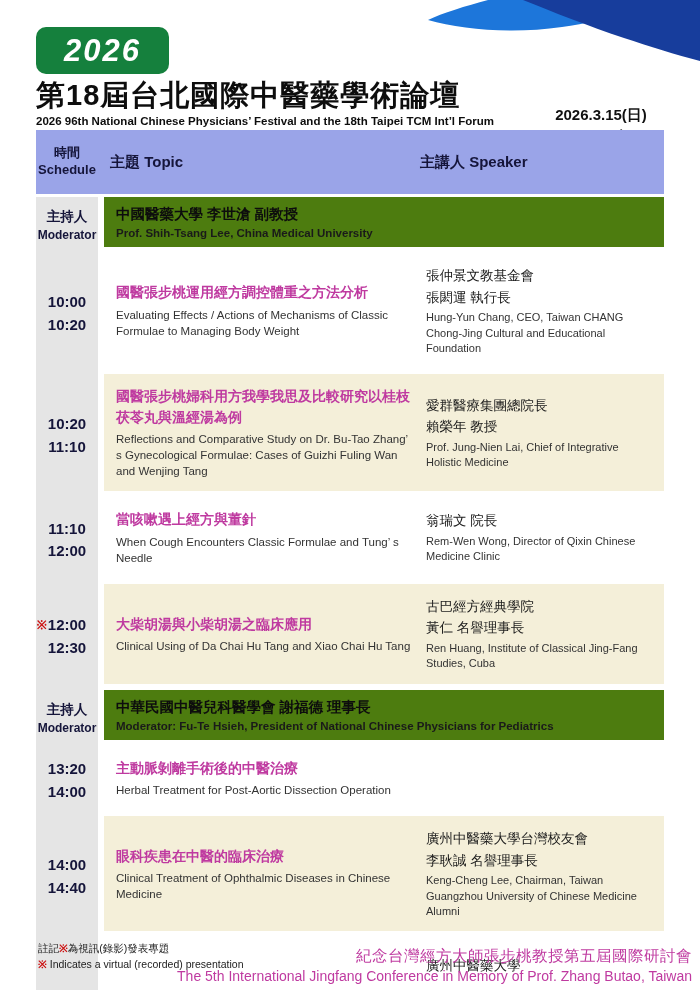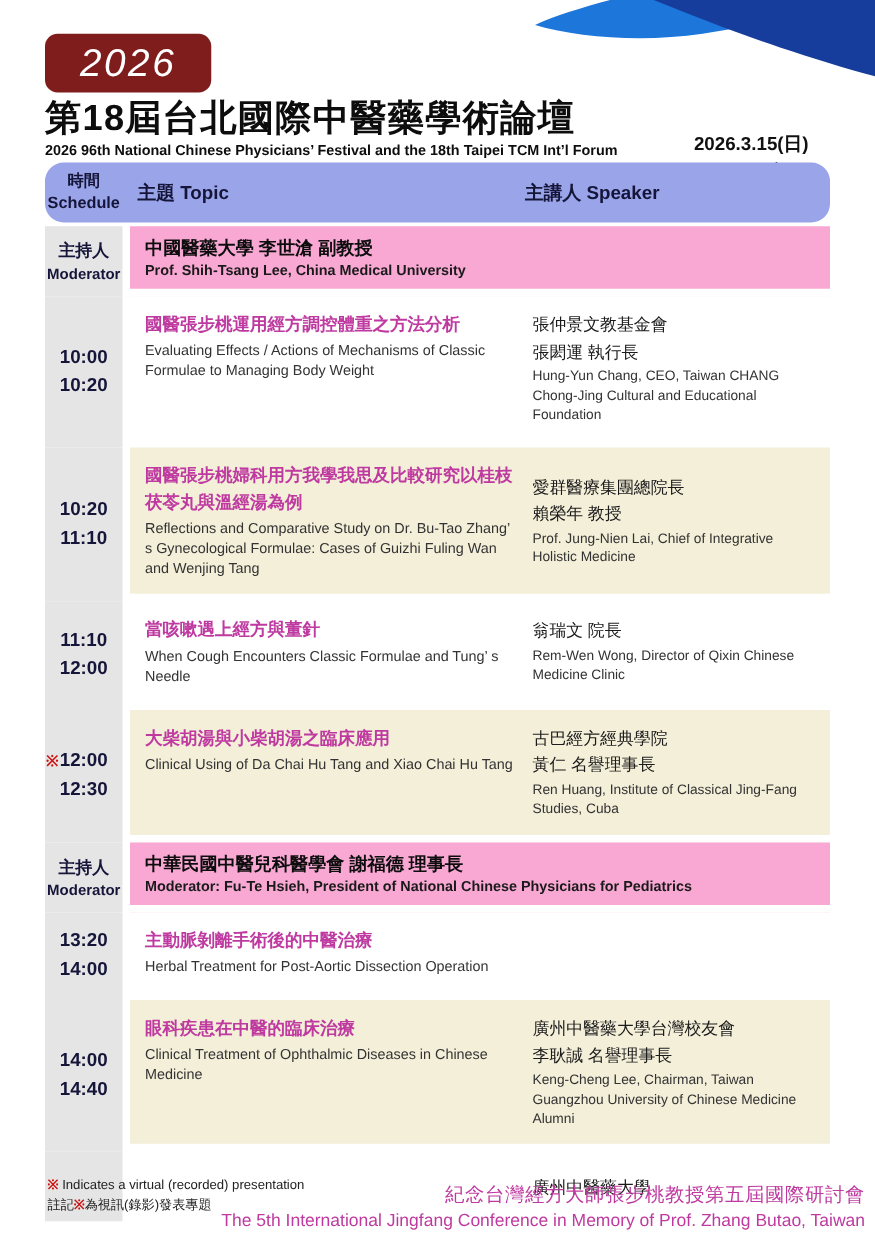--- a/index.html
+++ b/index.html
@@ -4,58 +4,58 @@
 <style>
   html,body { margin:0; padding:0; }
   body {
     width:700px; height:990px; position:relative; overflow:hidden;
     background:#ffffff; font-family:"Liberation Sans", sans-serif; color:#111;
   }
   
   .wave { position:absolute; top:0; right:0; width:272px; height:64px; }
   .badge {
     position:absolute; left:36px; top:27px; width:133px; height:47px;
-    background:#7f1d1d; border-radius:10px; color:#fff;
-    font-weight:normal; font-style:italic; font-size:31px; letter-spacing:2px;
+    background:#15803d; border-radius:10px; color:#fff;
+    font-weight:bold; font-style:italic; font-size:31px; letter-spacing:2px;
     display:flex; align-items:center; justify-content:center;
   }
   .headrow { position:absolute; left:36px; top:79px; width:628px; display:flex; justify-content:space-between; }
   .title-zh { font-size:29px; font-weight:bold; letter-spacing:1px; line-height:1.15; color:#0d0d0d; }
   .title-en { font-size:11.5px; font-weight:bold; color:#0d0d0d; margin-top:3px; }
   .datebox  { text-align:center; min-width:126px; padding-top:3px;margin-top:24px; }
   .date { font-size:15px; font-weight:bold; }
   .room { font-size:24px; font-weight:bold; margin-top:1px; }
   
   .table { position:absolute; left:36px; top:130px; width:628px; }
-  .thead { display:flex; align-items:center; background:#9aa4e8; color:#15153a; height:48px; margin-bottom:3px;border-radius:15px; }
+  .thead { display:flex; align-items:center; background:#9aa4e8; color:#15153a; height:64px; margin-bottom:3px; }
   .th-time { width:62px; text-align:center; font-weight:bold; font-size:13px; line-height:1.3; }
   .th-topic { width:322px; padding-left:12px; box-sizing:border-box; font-weight:bold; font-size:15px; }
   .th-speaker { font-weight:bold; font-size:15px; }
   .row { display:flex; align-items:stretch; }
   .timecell {
     width:62px; background:#e5e5e5; color:#15153a; font-weight:bold;
     display:flex; flex-direction:column; align-items:center; justify-content:center; text-align:center;
   }
   .maincell { flex:1; margin-left:6px; border-bottom:6px solid #ffffff; box-sizing:border-box; }
   .row:last-child .maincell { border-bottom:none; }
   .t-zh { font-size:13.5px; }
   .t-en { font-size:12px; margin-top:2px; }
   .tstart,.tend { font-size:15px; line-height:1.5; }
   .tstart { position:relative; }
   .ast { position:absolute; right:100%; margin-right:1px; top:2px; color:#cc1111; font-size:12px; font-weight:bold; }
   .row-moderator .maincell {
-    background:#f9a8d4; display:flex; flex-direction:column; justify-content:center;
+    background:#4d7c0f; display:flex; flex-direction:column; justify-content:center;
     padding:8px 0 8px 12px; min-height:28px;
   }
   .mline1 { font-weight:bold; font-size:14.5px; color:#0d0d0d; }
   .mline2 { font-weight:bold; font-size:11.5px; color:#1a1a1a; margin-top:3px; }
   .row-session .maincell { display:flex; padding:12px 0; min-height:56px; }
   .tone-white .maincell { background:#ffffff; }
   .tone-cream .maincell { background:#f4efd9; }
-  .topic { width:322px; box-sizing:border-box; padding:0 12px; display:flex; flex-direction:column; }
+  .topic { width:322px; box-sizing:border-box; padding:0 12px; display:flex; flex-direction:column; justify-content:center; }
   .topic .zh { color:#bf3aa0; font-weight:bold; font-size:14px; line-height:1.45; }
   .topic .en { color:#333; font-size:11.5px; line-height:1.4; margin-top:4px; }
   .speaker { flex:1; padding-right:10px; display:flex; flex-direction:column; justify-content:center; }
   .speaker .szh { font-size:13.5px; color:#1a1a1a; line-height:1.6; }
   .speaker .sen { font-size:11px; color:#333; line-height:1.4; margin-top:2px; }
   
   .footer { position:absolute; left:36px; top:938px; width:660px; }
   .notes { position:absolute; left:2px; top:2px; font-size:10.5px; color:#222; line-height:1.55; }
   .mark { color:#cc1111; font-weight:bold; }
   .confblock { text-align:right; color:#bf3aa0; padding-right:4px; }
@@ -215,20 +215,20 @@
           <div class="speaker">
             <div class="szh">廣州中醫藥大學</div>
           </div>
         </div>
       </div>
     </div>
 </div>
 
 <div class="footer">
   <div class="notes">
+    <div><span>註記</span><span class="mark">※</span><span>為視訊(錄影)發表專題</span></div>
     <div><span class="mark">※</span> <span>Indicates a virtual (recorded) presentation</span></div>
-    <div><span>註記</span><span class="mark">※</span><span>為視訊(錄影)發表專題</span></div>
   </div>
   <div class="confblock">
     <div class="conf-zh">紀念台灣經方大師張步桃教授第五屆國際研討會</div>
     <div class="conf-en">The 5th International Jingfang Conference in Memory of Prof. Zhang Butao, Taiwan</div>
   </div>
 </div>
 
 </body></html>

